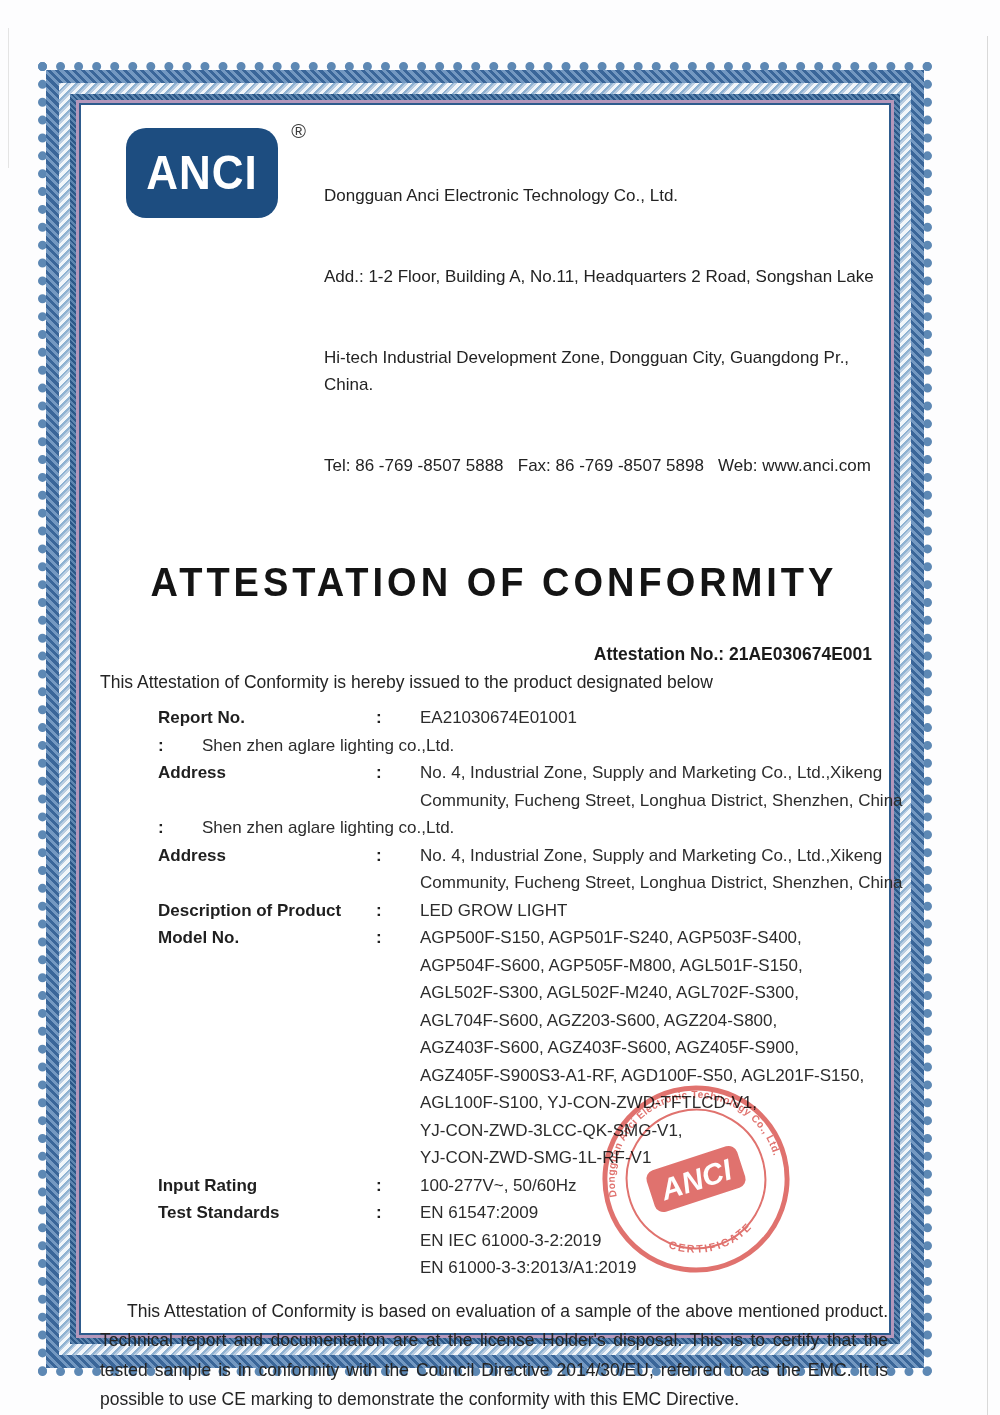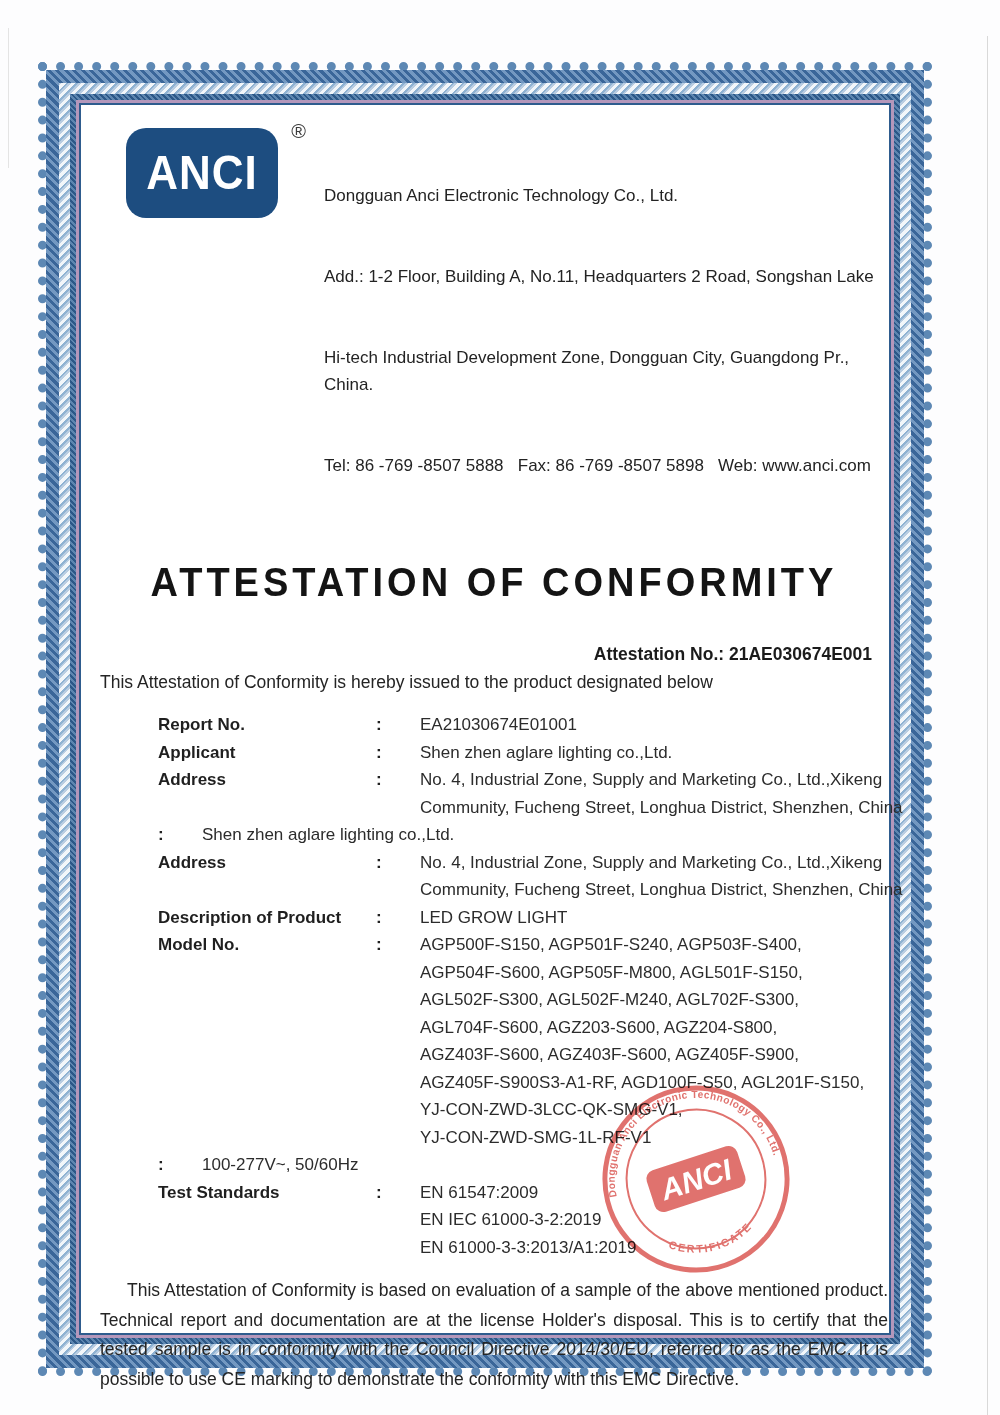--- a/index.html
+++ b/index.html
@@ -74,21 +74,21 @@
     font-weight: bold;
     letter-spacing: 4px;
     color: #141414;
     white-space: nowrap;
     transform: scaleY(1.05);
   }
 
   .attestation-no { margin-top: 40px; text-align: right; font-weight: bold; font-size: 17.5px; color: #1b1b1b; padding-right: 16px; }
   .intro-line { margin-top: 7px; font-size: 17.5px; color: #242424; }
 
-  .fields { margin-top: 18px; margin-left: 58px; line-height: 27.5px; }
+  .fields { margin-top: 11px; margin-left: 58px; line-height: 27.5px; }
   .field-row { display: flex; align-items: flex-start; }
   .field-label { width: 218px; font-weight: bold; color: #1f1f1f; flex: 0 0 auto; }
   .field-colon { width: 44px; font-weight: bold; flex: 0 0 auto; }
   .field-value { color: #2c2c2c; }
   .field-value div { white-space: nowrap; }
 
   .para {
     margin-top: 15px;
     font-size: 17.5px;
     line-height: 29.5px;
@@ -148,21 +148,20 @@
     <div class="fields">
       <div class="field-row">
         <div class="field-label">Report No.</div>
         <div class="field-colon">:</div>
         <div class="field-value">
             <div>EA21030674E01001</div>
           </div>
       </div>
 
       <div class="field-row">
-        <div class="field-label">Applicant</div>
         <div class="field-colon">:</div>
         <div class="field-value">
             <div>Shen zhen aglare lighting co.,Ltd.</div>
           </div>
       </div>
 
       <div class="field-row">
         <div class="field-label">Address</div>
         <div class="field-colon">:</div>
         <div class="field-value">
@@ -198,26 +197,28 @@
       <div class="field-row">
         <div class="field-label">Model No.</div>
         <div class="field-colon">:</div>
         <div class="field-value">
             <div>AGP500F-S150, AGP501F-S240, AGP503F-S400,</div>
             <div>AGP504F-S600, AGP505F-M800, AGL501F-S150,</div>
             <div>AGL502F-S300, AGL502F-M240, AGL702F-S300,</div>
             <div>AGL704F-S600, AGZ203-S600, AGZ204-S800,</div>
             <div>AGZ403F-S600, AGZ403F-S600, AGZ405F-S900,</div>
             <div>AGZ405F-S900S3-A1-RF, AGD100F-S50, AGL201F-S150,</div>
+            <div>AGL100F-S100, YJ-CON-ZWD-TFTLCD-V1,</div>
             <div>YJ-CON-ZWD-3LCC-QK-SMG-V1,</div>
             <div>YJ-CON-ZWD-SMG-1L-RF-V1</div>
           </div>
       </div>
 
       <div class="field-row">
+        <div class="field-label">Input Rating</div>
         <div class="field-colon">:</div>
         <div class="field-value">
             <div>100-277V~, 50/60Hz</div>
           </div>
       </div>
 
       <div class="field-row">
         <div class="field-label">Test Standards</div>
         <div class="field-colon">:</div>
         <div class="field-value">

